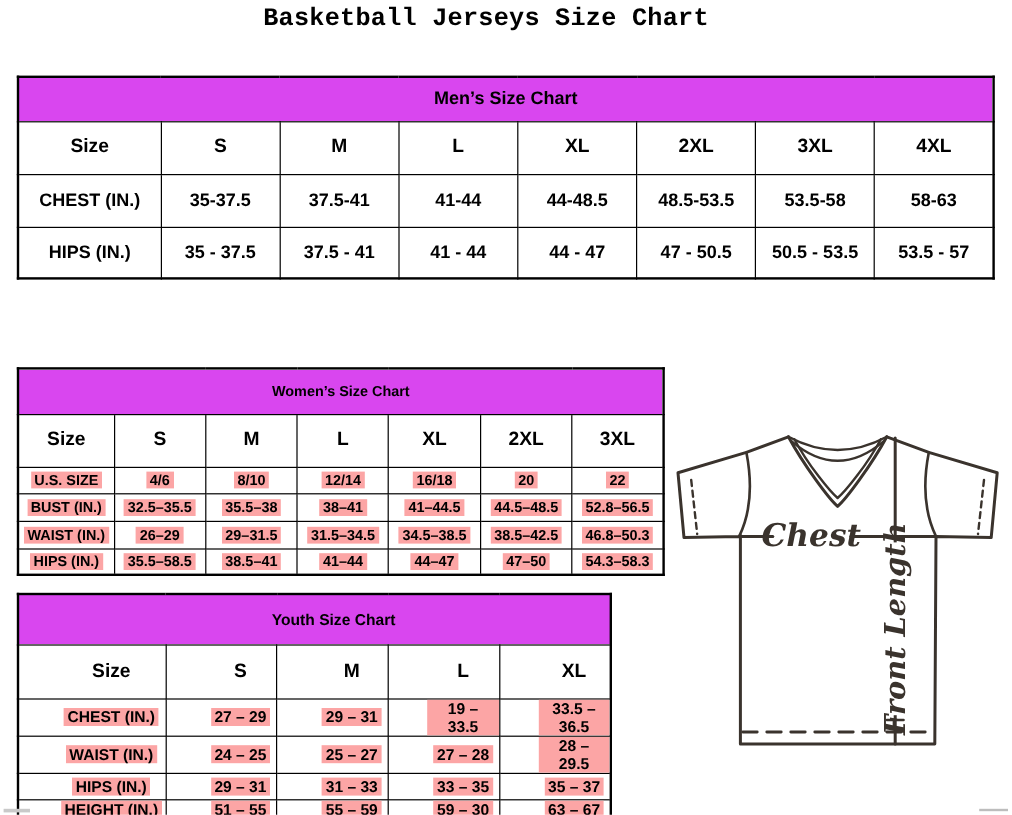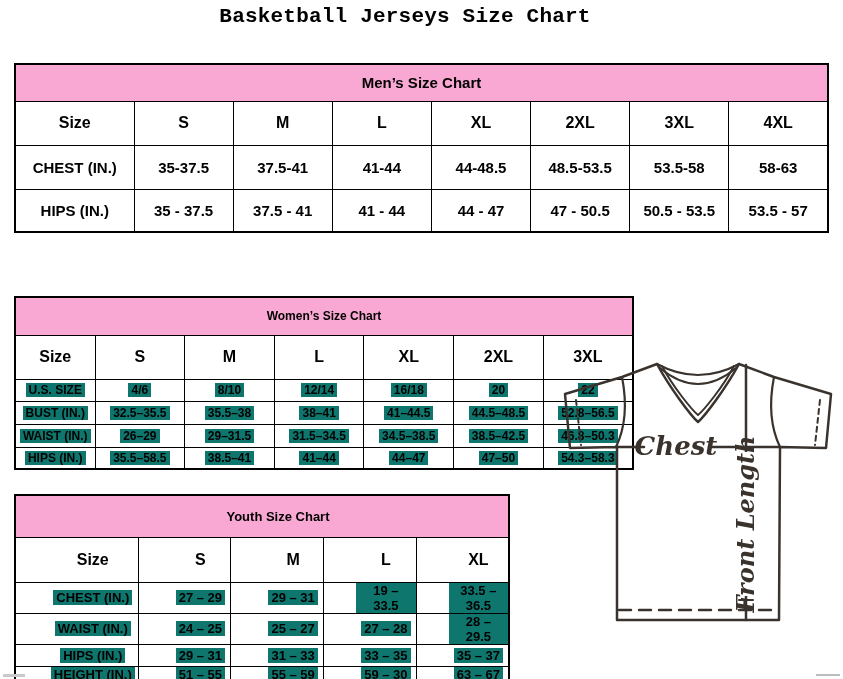--- a/index.html
+++ b/index.html
@@ -12,31 +12,31 @@
     font-size:21px; font-weight:bold; letter-spacing:0.2px;font-family:Liberation Mono, monospace;
   }
   table.size-table {
     position:absolute; border-collapse:collapse; table-layout:fixed;
     background:#fff; border:2px solid #000;
   }
   table.size-table td {
     border:1px solid #000; text-align:center; vertical-align:middle;
     font-weight:bold; overflow:hidden; padding:0;
   }
-  tr.band td { background:#f9a8d4; font-size:17px; }
+  tr.band td { background:#d946ef; font-size:17px; }
   #mens-table { left:14px; top:63px; width:815px; }
   #mens-table tr.hdr td { font-size:16px; }
   #mens-table td { font-size:15px; }
-  #womens-table { left:14px; top:296px; width:620px; }
+  #womens-table { left:14px; top:306px; width:540px; }
   #womens-table tr.hdr td { font-size:16px; }
   #womens-table td { font-size:12px; }
   #youth-table { left:14px; top:494px; width:496px; }
   #youth-table tr.hdr td { font-size:16px; }
   #youth-table td { font-size:13px;padding-left:32px; }
-  .hl { background:#0f766e; padding:0 3px; display:inline-block; }
+  .hl { background:#fca5a5; padding:0 3px; display:inline-block; }
   #jersey { position:absolute; left:556px; top:356px; width:288px; height:312px; }
   .frag { position:absolute; }
   #frag-left  { left:3px;  top:674px; width:22px; height:3px; background:#c9c9c9; }
   #frag-right { left:816px; top:674px; width:24px; height:2px; background:#bdbdbd; }
 </style>
 </head>
 <body>
 
 <div class="page-title">Basketball Jerseys Size Chart</div>
 

